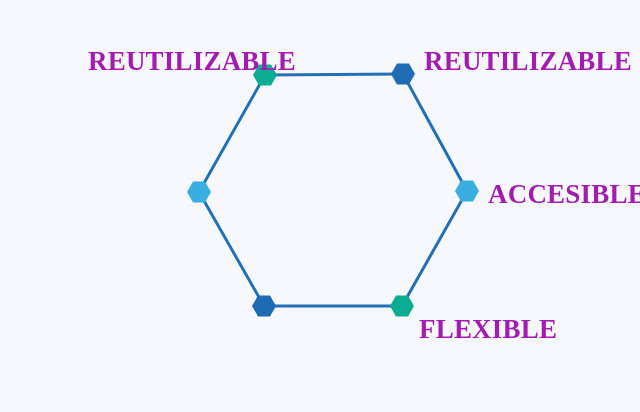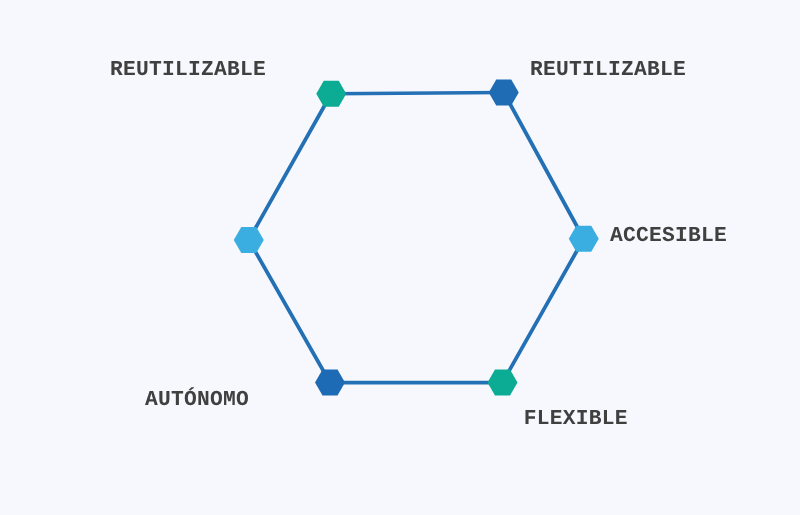--- a/index.html
+++ b/index.html
@@ -25,34 +25,34 @@
   svg.hex-svg {
     position: absolute;
     left: 0;
     top: 0;
     width: 640px;
     height: 412px;
     display: block;
   }
   .node-label {
     position: absolute;
-    font-family: Liberation Mono, monospace;
+    font-family: Liberation Serif, serif;
     font-weight: bold;
-    font-size: 17px;
+    font-size: 27px;
     letter-spacing: 0.2px;
-    color: #404040;
+    color: #a21caf;
     white-space: nowrap;
     line-height: 1;
   }
   .lbl-reutilizable { left: 88px;  top: 48px; }
   .lbl-interoperable{ left: 424px; top: 48px; }
   .lbl-durable      { left: 77px;  top: 181px; }
   .lbl-accesible    { left: 488px; top: 181px; }
   .lbl-autonomo     { left: 116px; top: 312px; }
-  .lbl-flexible     { left: 419px; top: 327px; text-align: right; }
+  .lbl-flexible     { left: 419px; top: 316px; text-align: right; }
 </style>
 </head>
 <body>
 
 <div id="diagram-root">
 
   <svg class="hex-svg" viewBox="0 0 640 412">
     <g id="edge-layer">
         <line x1="265" y1="75" x2="403" y2="74" stroke="#2470b5" stroke-width="3" stroke-linecap="round"></line>
         <line x1="403" y1="74" x2="467" y2="191" stroke="#2470b5" stroke-width="3" stroke-linecap="round"></line>
@@ -72,16 +72,15 @@
   </svg>
 
   <div class="node-label lbl-reutilizable">REUTILIZABLE</div>
 
   <div class="node-label lbl-interoperable">REUTILIZABLE</div>
 
   <div class="node-label lbl-accesible">ACCESIBLE</div>
 
   <div class="node-label lbl-flexible">FLEXIBLE</div>
 
-  <div class="node-label lbl-autonomo">AUTÓNOMO</div>
 
 
 </div>
 
 </body></html>

